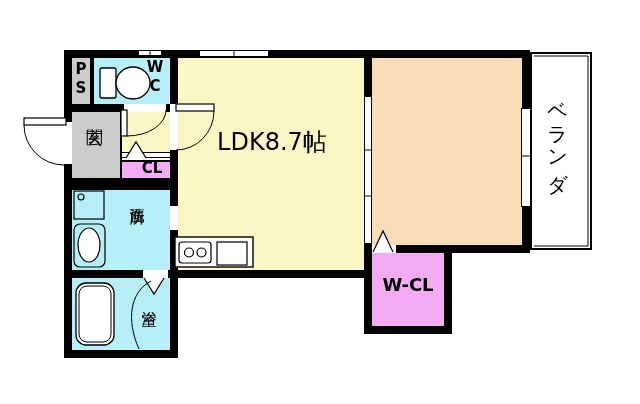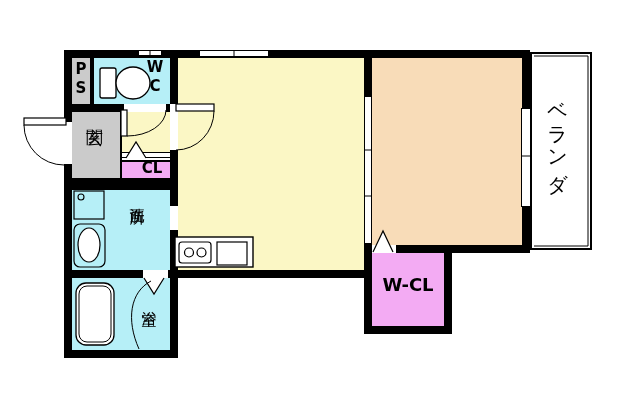--- a/index.html
+++ b/index.html
@@ -116,16 +116,17 @@
       <rect x="217" y="242" width="30" height="23" fill="#fff" stroke="#000" stroke-width="1.2"></rect>
     </g>
   </svg>
 
   <div class="lbl vert" style="left:72px;top:60px;width:18px;height:44px;font-size:15px;font-weight:600;line-height:18px">PS</div>
   <div class="lbl vert" style="left:145px;top:58px;width:20px;height:46px;font-size:15px;font-weight:600;line-height:20px">WC</div>
   <div class="lbl vert" style="left:84px;top:115px;width:22px;height:62px;font-size:17px;line-height:22px">玄関</div>
   <div class="lbl ctr" style="left:122px;top:159px;width:60px;font-size:15px;font-weight:600">CL</div>
   <div class="lbl vert" style="left:127px;top:196px;width:19px;height:68px;font-size:15px;line-height:19px">洗面所</div>
   <div class="lbl vert" style="left:139px;top:299px;width:19px;height:44px;font-size:15px;line-height:19px">浴室</div>
+  <div class="lbl ctr" style="left:180px;top:126px;width:184px;font-size:24px">LDK8.7帖</div>
   <div class="lbl vert" style="left:546px;top:88px;width:24px;height:118px;font-size:20px;line-height:24px">ベランダ</div>
   <div class="lbl ctr" style="left:372px;top:274px;width:72px;font-size:18px;font-weight:600">W-CL</div>
 
 </div>
 
 </body></html>

